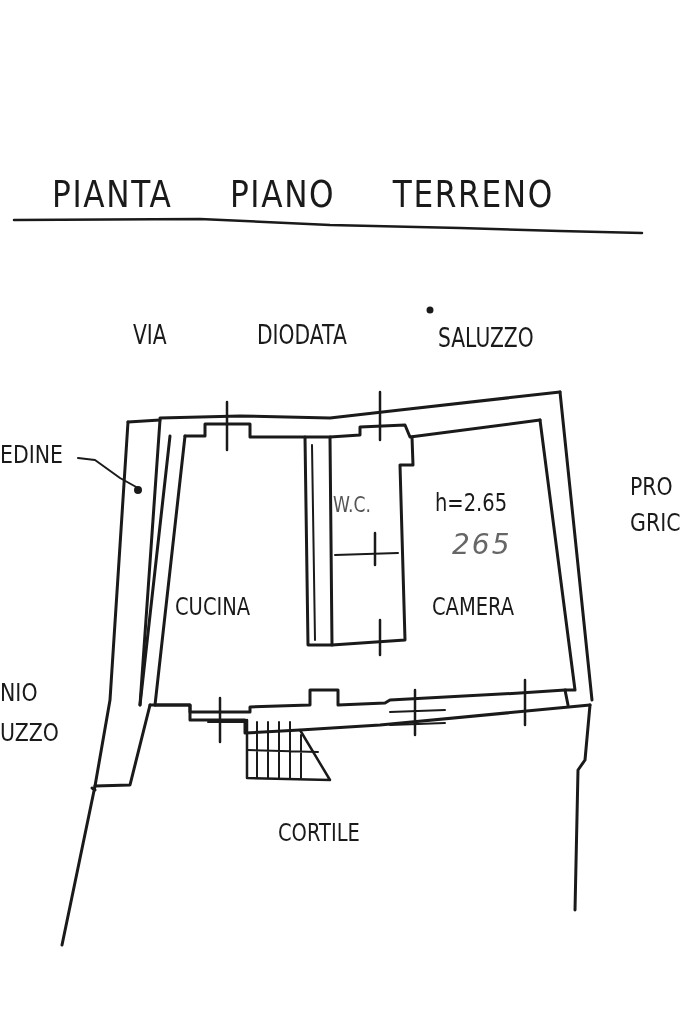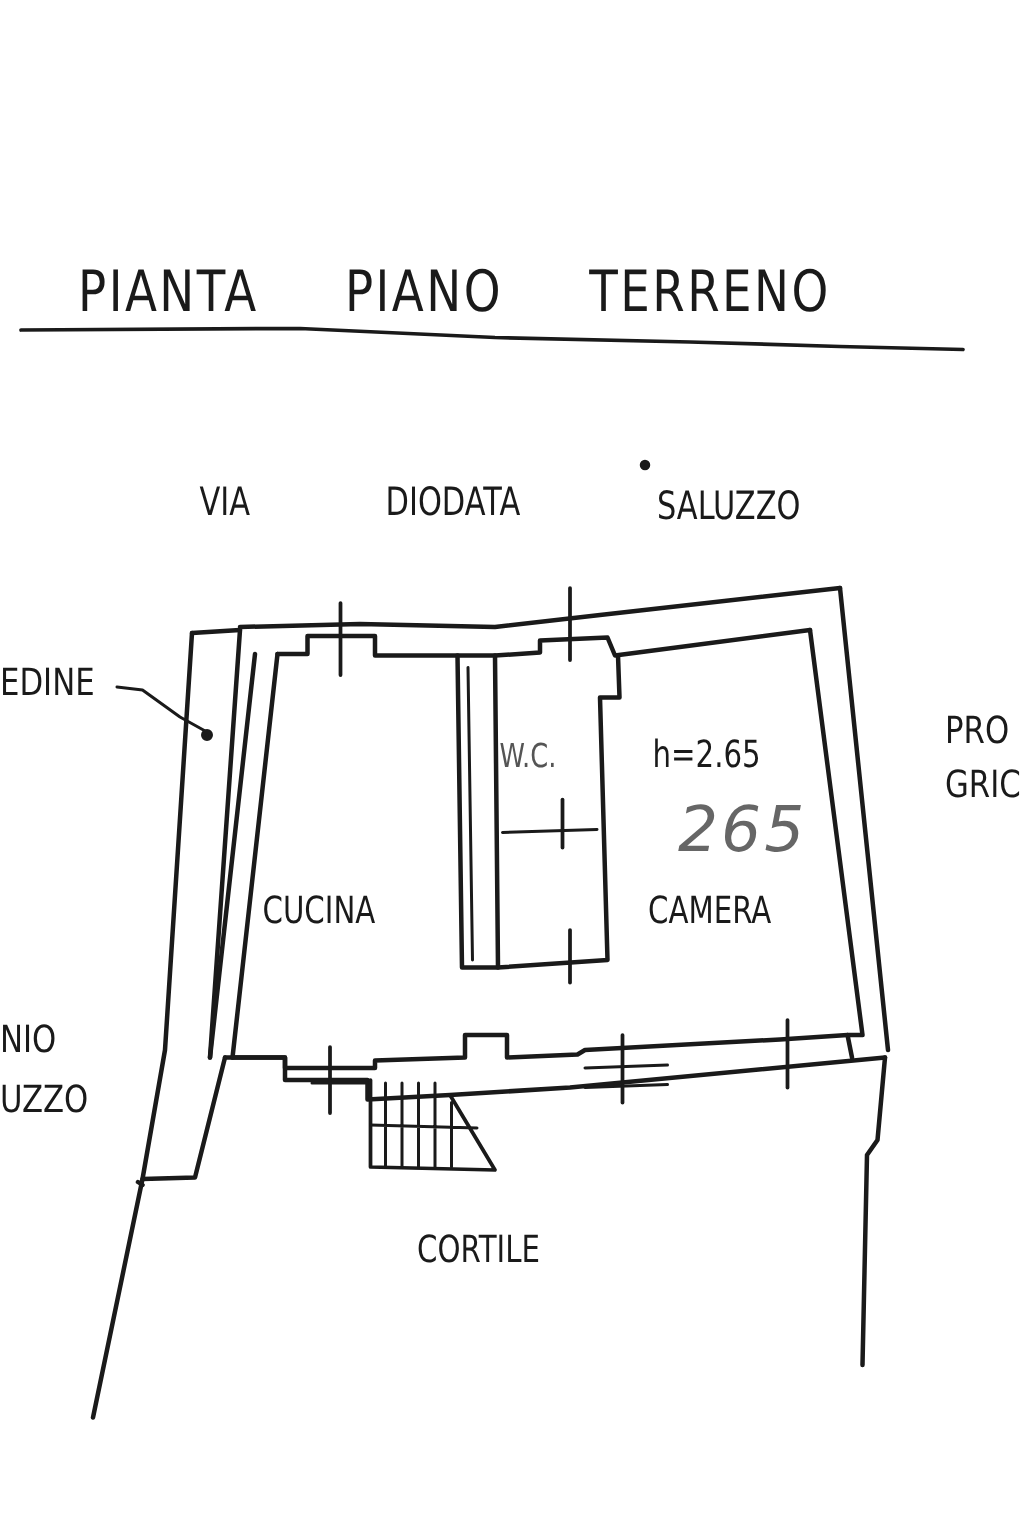--- a/index.html
+++ b/index.html
@@ -90,20 +90,20 @@
   <div class="lbl street" style="left:133px;top:320px;">VIA</div>
   <div class="lbl street" style="left:257px;top:320px;">DIODATA</div>
   <div class="lbl street" style="left:438px;top:323px;">SALUZZO</div>
 
   <div class="lbl room" style="left:175px;top:592px;">CUCINA</div>
   <div class="lbl room" style="left:432px;top:592px;">CAMERA</div>
   <div class="lbl small" style="left:333px;top:492px;color:#555;">W.C.</div>
   <div class="lbl room" style="left:278px;top:818px;">CORTILE</div>
 
   <div class="lbl room" style="left:435px;top:488px;">h=2.65</div>
-  <div class="lbl" style="left:452px;top:528px;font-size:42px;font-style:italic;color:#333;letter-spacing:2px;opacity:0.75;">265</div>
+  <div class="lbl" style="left:452px;top:528px;font-size:28px;font-style:italic;color:#333;letter-spacing:2px;opacity:0.75;">265</div>
 
   <div class="lbl side" style="left:0px;top:440px;">EDINE</div>
   <div class="lbl side" style="left:0px;top:678px;">NIO</div>
   <div class="lbl side" style="left:0px;top:718px;">UZZO</div>
   <div class="lbl side" style="left:630px;top:472px;">PRO</div>
   <div class="lbl side" style="left:630px;top:508px;">GRIC</div>
 </div>
 
 </body></html>

